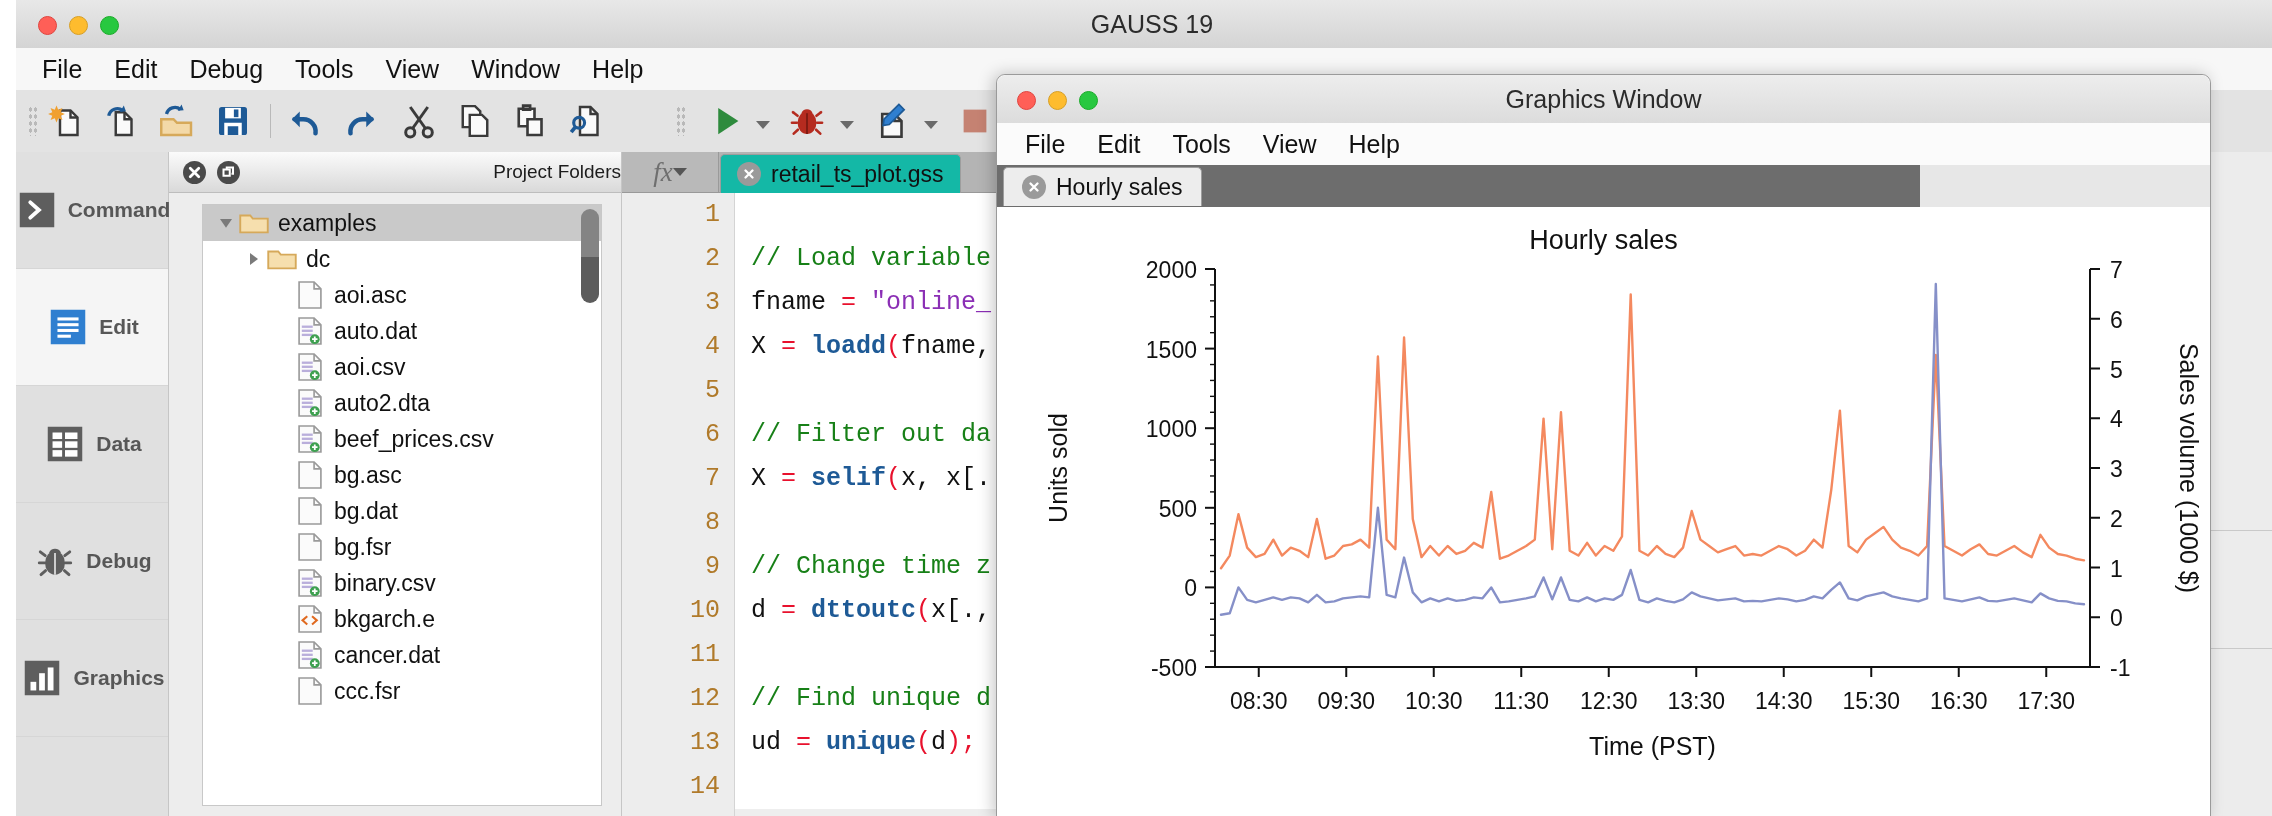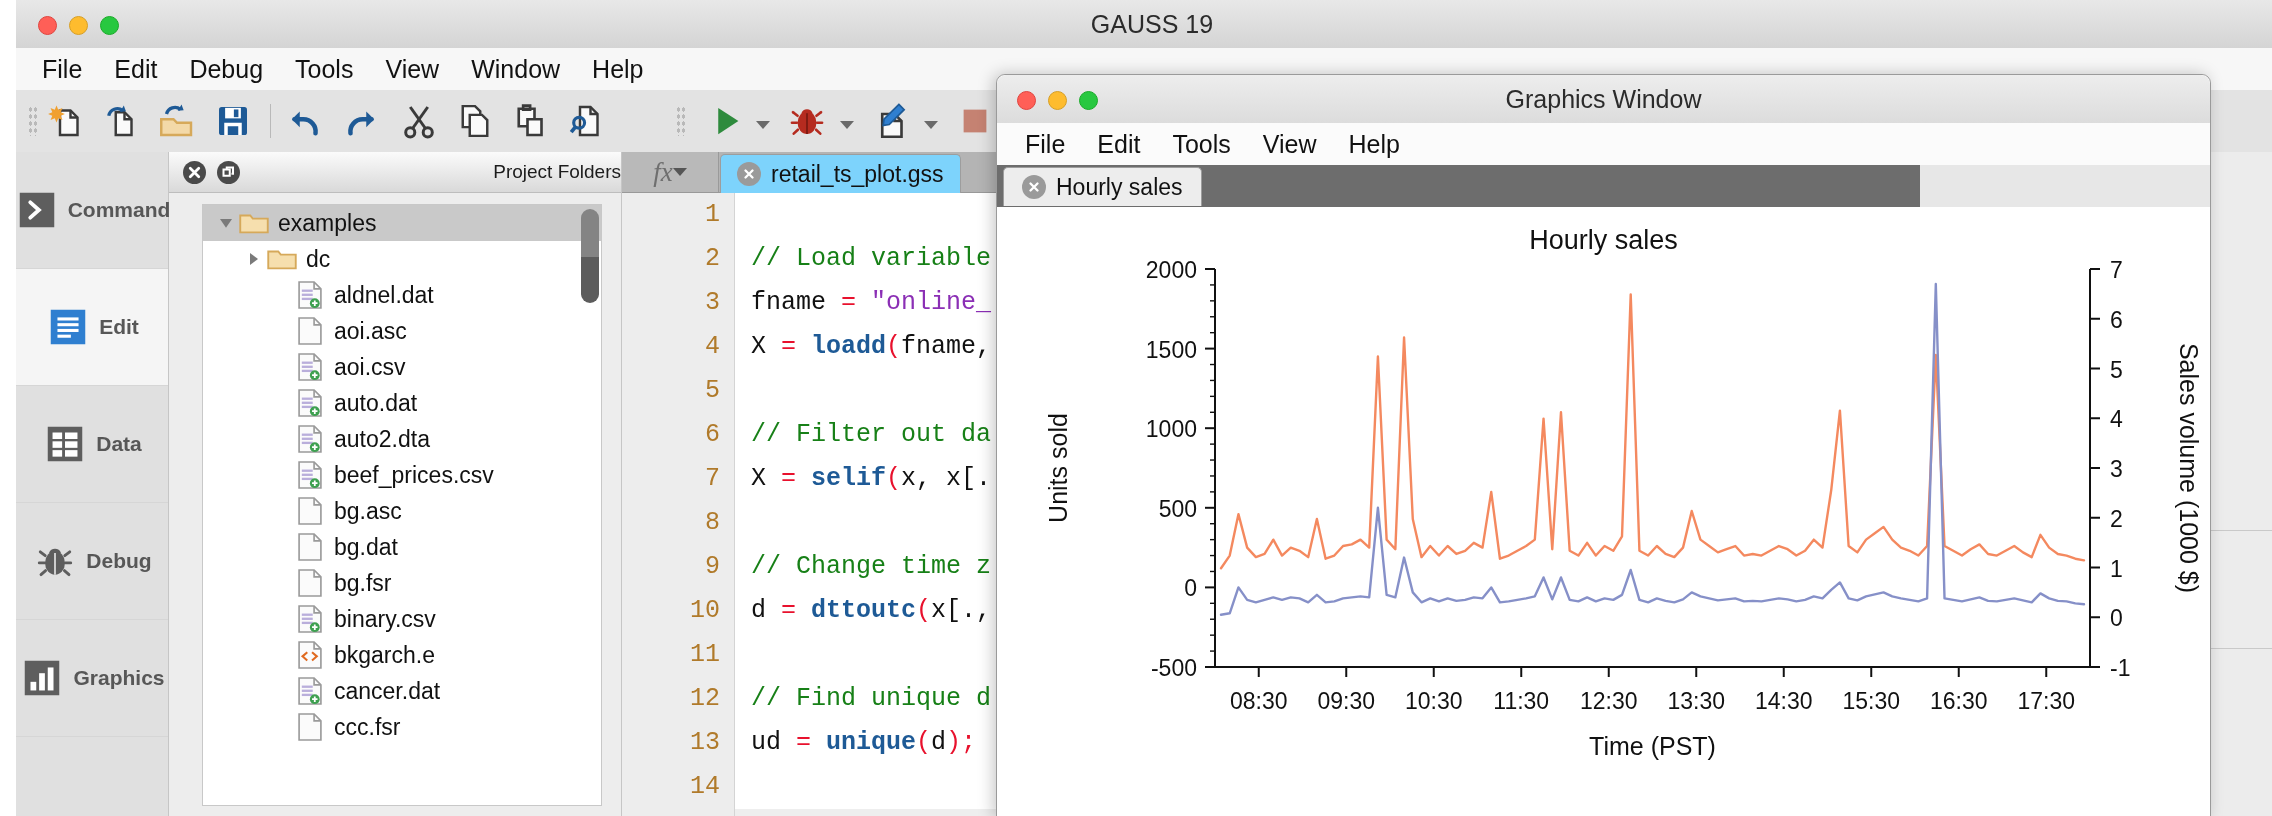--- a/index.html
+++ b/index.html
@@ -57,21 +57,21 @@
   .treescroll{position:absolute;right:2px;top:2px;width:18px;height:596px;}
   .treethumb{position:absolute;right:0;top:2px;width:18px;height:92px;border-radius:9px;background:#848484;}
   .treethumb2{position:absolute;right:0;top:50px;width:18px;height:46px;border-radius:0 0 9px 9px;background:#5c5c5c;}
 
   
   .editor{position:absolute;left:606px;top:152px;width:1666px;height:664px;background:#fff;}
   .edbar{position:absolute;left:0;top:0;width:1666px;height:40px;background:#b4b4b4;border-bottom:1px solid #999;}
   .fxbox{position:absolute;left:0;top:0;width:96px;height:40px;background:#b9b9b9;border-right:1px solid #9a9a9a;
     display:flex;align-items:center;justify-content:center;}
   .fxlabel{font-family:"Liberation Serif",serif;font-style:italic;font-size:27px;color:#6f6f6f;}
-  .edtab{position:absolute;left:98px;top:2px;height:38px;background:#7dd3fc;border:1px solid #9d9d9d;border-bottom:none;
+  .edtab{position:absolute;left:98px;top:2px;height:38px;background:#14b8a6;border:1px solid #9d9d9d;border-bottom:none;
     border-radius:5px 5px 0 0;display:flex;align-items:center;gap:10px;padding:0 16px;}
   .edtab .tabx{width:24px;height:24px;border-radius:50%;background:#9a9a9a;display:flex;align-items:center;justify-content:center;}
   .edtab .tablabel{font-size:23px;color:#111;}
 
   .gutter{position:absolute;left:0;top:41px;width:112px;height:623px;background:#ededed;border-right:1px solid #d4d4d4;}
   .lnum{height:44px;line-height:44px;text-align:right;padding-right:14px;
     font-family:"Liberation Mono",monospace;font-size:25px;color:#b07a2a;}
   .code{position:absolute;left:113px;top:41px;width:1553px;height:623px;background:#fff;overflow:hidden;}
   .cline{height:44px;line-height:44px;font-family:"Liberation Mono",monospace;font-size:25px;
     white-space:pre;padding-left:16px;color:#111;}
@@ -389,74 +389,57 @@
         </div>
         <div class="tlabel">dc</div>
       </div>
 
       <div class="trow">
         <div class="tw" style="margin-left:62px"></div>
         <div class="ficon">
           <svg width="28" height="30" viewBox="0 0 20 22">
               <path d="M2 1.5 h11 l5 5 v14 h-16z" fill="#fbfbfb" stroke="#9a9a9a" stroke-width="1.2"></path>
               <path d="M13 1.5 v5 h5" fill="none" stroke="#9a9a9a" stroke-width="1.2"></path>
+            </svg>
+        </div>
+        <div class="tlabel">aoi.asc</div>
+      </div>
+      <div class="trow">
+        <div class="tw" style="margin-left:62px"></div>
+        <div class="ficon">
+          <svg width="28" height="30" viewBox="0 0 20 22">
+              <path d="M2 1.5 h11 l5 5 v14 h-16z" fill="#fbfbfb" stroke="#9a9a9a" stroke-width="1.2"></path>
+              <path d="M13 1.5 v5 h5" fill="none" stroke="#9a9a9a" stroke-width="1.2"></path>
               <g fill="#b9aedb">
                 <rect x="4" y="7" width="8" height="1.7"></rect>
                 <rect x="4" y="10" width="8" height="1.7"></rect>
                 <rect x="4" y="13" width="8" height="1.7"></rect>
               </g>
               <circle cx="13.5" cy="17" r="3.6" fill="#3ea050"></circle>
               <path d="M13.5 15 v4 M11.5 17 h4" stroke="#fff" stroke-width="1.3"></path>
             </svg>
         </div>
-        <div class="tlabel">aldnel.dat</div>
-      </div>
-      <div class="trow">
-        <div class="tw" style="margin-left:62px"></div>
-        <div class="ficon">
-          <svg width="28" height="30" viewBox="0 0 20 22">
-              <path d="M2 1.5 h11 l5 5 v14 h-16z" fill="#fbfbfb" stroke="#9a9a9a" stroke-width="1.2"></path>
-              <path d="M13 1.5 v5 h5" fill="none" stroke="#9a9a9a" stroke-width="1.2"></path>
-            </svg>
-        </div>
-        <div class="tlabel">aoi.asc</div>
+        <div class="tlabel">auto.dat</div>
       </div>
       <div class="trow">
         <div class="tw" style="margin-left:62px"></div>
         <div class="ficon">
           <svg width="28" height="30" viewBox="0 0 20 22">
               <path d="M2 1.5 h11 l5 5 v14 h-16z" fill="#fbfbfb" stroke="#9a9a9a" stroke-width="1.2"></path>
               <path d="M13 1.5 v5 h5" fill="none" stroke="#9a9a9a" stroke-width="1.2"></path>
               <g fill="#b9aedb">
                 <rect x="4" y="7" width="8" height="1.7"></rect>
                 <rect x="4" y="10" width="8" height="1.7"></rect>
                 <rect x="4" y="13" width="8" height="1.7"></rect>
               </g>
               <circle cx="13.5" cy="17" r="3.6" fill="#3ea050"></circle>
               <path d="M13.5 15 v4 M11.5 17 h4" stroke="#fff" stroke-width="1.3"></path>
             </svg>
         </div>
         <div class="tlabel">aoi.csv</div>
-      </div>
-      <div class="trow">
-        <div class="tw" style="margin-left:62px"></div>
-        <div class="ficon">
-          <svg width="28" height="30" viewBox="0 0 20 22">
-              <path d="M2 1.5 h11 l5 5 v14 h-16z" fill="#fbfbfb" stroke="#9a9a9a" stroke-width="1.2"></path>
-              <path d="M13 1.5 v5 h5" fill="none" stroke="#9a9a9a" stroke-width="1.2"></path>
-              <g fill="#b9aedb">
-                <rect x="4" y="7" width="8" height="1.7"></rect>
-                <rect x="4" y="10" width="8" height="1.7"></rect>
-                <rect x="4" y="13" width="8" height="1.7"></rect>
-              </g>
-              <circle cx="13.5" cy="17" r="3.6" fill="#3ea050"></circle>
-              <path d="M13.5 15 v4 M11.5 17 h4" stroke="#fff" stroke-width="1.3"></path>
-            </svg>
-        </div>
-        <div class="tlabel">auto.dat</div>
       </div>
       <div class="trow">
         <div class="tw" style="margin-left:62px"></div>
         <div class="ficon">
           <svg width="28" height="30" viewBox="0 0 20 22">
               <path d="M2 1.5 h11 l5 5 v14 h-16z" fill="#fbfbfb" stroke="#9a9a9a" stroke-width="1.2"></path>
               <path d="M13 1.5 v5 h5" fill="none" stroke="#9a9a9a" stroke-width="1.2"></path>
               <g fill="#b9aedb">
                 <rect x="4" y="7" width="8" height="1.7"></rect>
                 <rect x="4" y="10" width="8" height="1.7"></rect>

